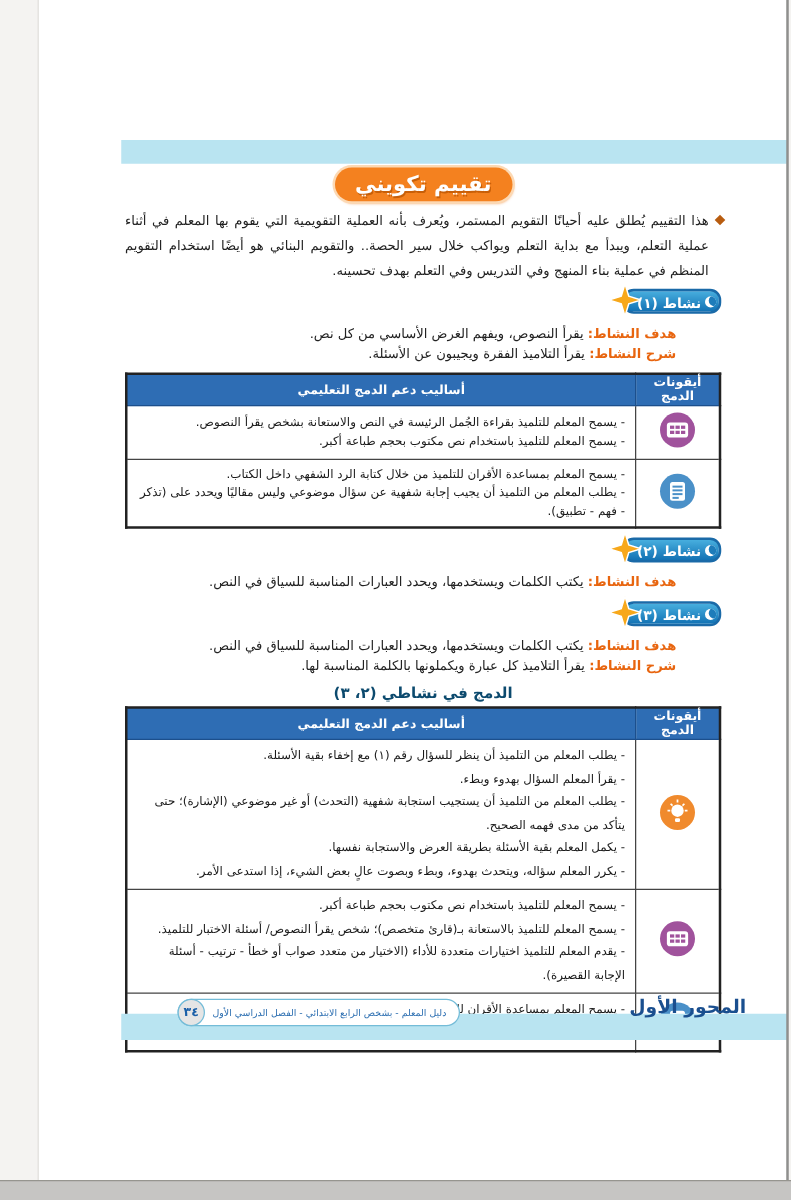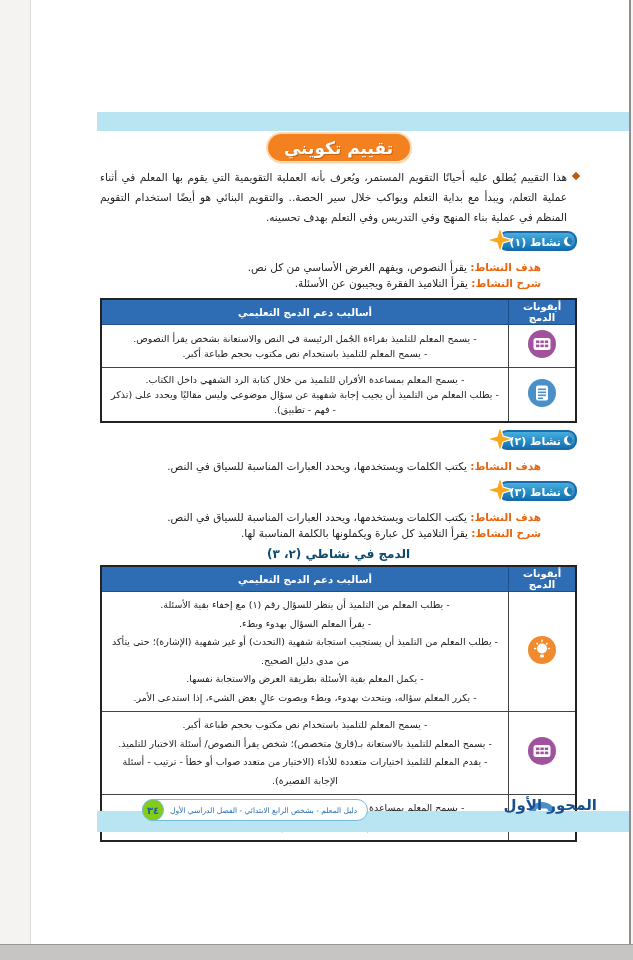--- a/index.html
+++ b/index.html
@@ -68,38 +68,38 @@
     border:2px solid #222;
   }
   table.merge th{
     background:#2e6db4;color:#fff;font-size:10px;font-weight:bold;
     height:17px;border:1px solid #1c4f8c;padding:1px 4px;
   }
   table.merge td{
     border:1.5px solid #444;background:#fff;vertical-align:middle;padding:4px 8px;
   }
   td.icon-cell{width:50px;text-align:center;padding:2px;}
-  .bullet{font-size:9.5px;color:#1a1a1a;text-align:center;}
+  .bullet{font-size:9.5px;color:#1a1a1a;text-align:right;}
   .t1 .bullet{line-height:15px;}
   .t2 .bullet{line-height:18.5px;}
   .bullet::before{content:"- ";}
 
   .merge-title{
     text-align:center;color:#0c4a6e;font-weight:bold;font-size:12px;
     margin:6px 0 2px 0;
   }
 
   .footer-pill{
     position:absolute;left:142px;top:799px;height:22px;
     background:#fff;border:1px solid #74bcd8;border-radius:12px;
     display:flex;align-items:center;direction:ltr;padding-right:10px;
     box-sizing:border-box;
   }
   .page-circle{
-    width:22px;height:22px;border-radius:50%;background:#84cc16;border:1px solid #74bcd8;
+    width:22px;height:22px;border-radius:50%;background:#e5e5e5;border:1px solid #74bcd8;
     margin-left:-1px;display:flex;align-items:center;justify-content:center;
     color:#1a5fa8;font-weight:bold;font-size:10px;box-sizing:border-box;
   }
   .guide-text{
     color:#2a6db0;font-size:7.5px;margin-left:6px;direction:rtl;white-space:nowrap;
   }
   .axis-title{
     position:absolute;right:36px;top:796px;color:#1a4f8f;font-weight:bold;font-size:15px;
     direction:rtl;
   }
@@ -239,21 +239,21 @@
             <line x1="7" y1="13.5" x2="9.2" y2="13.5"></line>
             <line x1="20.8" y1="13.5" x2="23" y2="13.5"></line>
             <line x1="9.5" y1="8" x2="11" y2="9.5"></line>
             <line x1="20.5" y1="8" x2="19" y2="9.5"></line>
           </g>
         </svg>
       </td>
       <td>
         <div class="bullet">يطلب المعلم من التلميذ أن ينظر للسؤال رقم (١) مع إخفاء بقية الأسئلة.</div>
         <div class="bullet">يقرأ المعلم السؤال بهدوء وبطء.</div>
-        <div class="bullet">يطلب المعلم من التلميذ أن يستجيب استجابة شفهية (التحدث) أو غير شفهية (الإشارة)؛ حتى يتأكد من مدى دليل الصحيح.</div>
+        <div class="bullet">يطلب المعلم من التلميذ أن يستجيب استجابة شفهية (التحدث) أو غير موضوعي (الإشارة)؛ حتى يتأكد من مدى فهمه الصحيح.</div>
         <div class="bullet">يكمل المعلم بقية الأسئلة بطريقة العرض والاستجابة نفسها.</div>
         <div class="bullet">يكرر المعلم سؤاله، ويتحدث بهدوء، وبطء وبصوت عالٍ بعض الشيء، إذا استدعى الأمر.</div>
       </td>
     </tr>
     <tr>
       <td class="icon-cell">
         <svg width="30" height="30" viewBox="0 0 30 30">
           <circle cx="15" cy="15" r="14" fill="#a0529c"></circle>
           <rect x="6.5" y="9" width="17" height="12" rx="2.5" fill="#fff"></rect>
           <rect x="9" y="11.5" width="3.4" height="2.6" fill="#a0529c"></rect>

